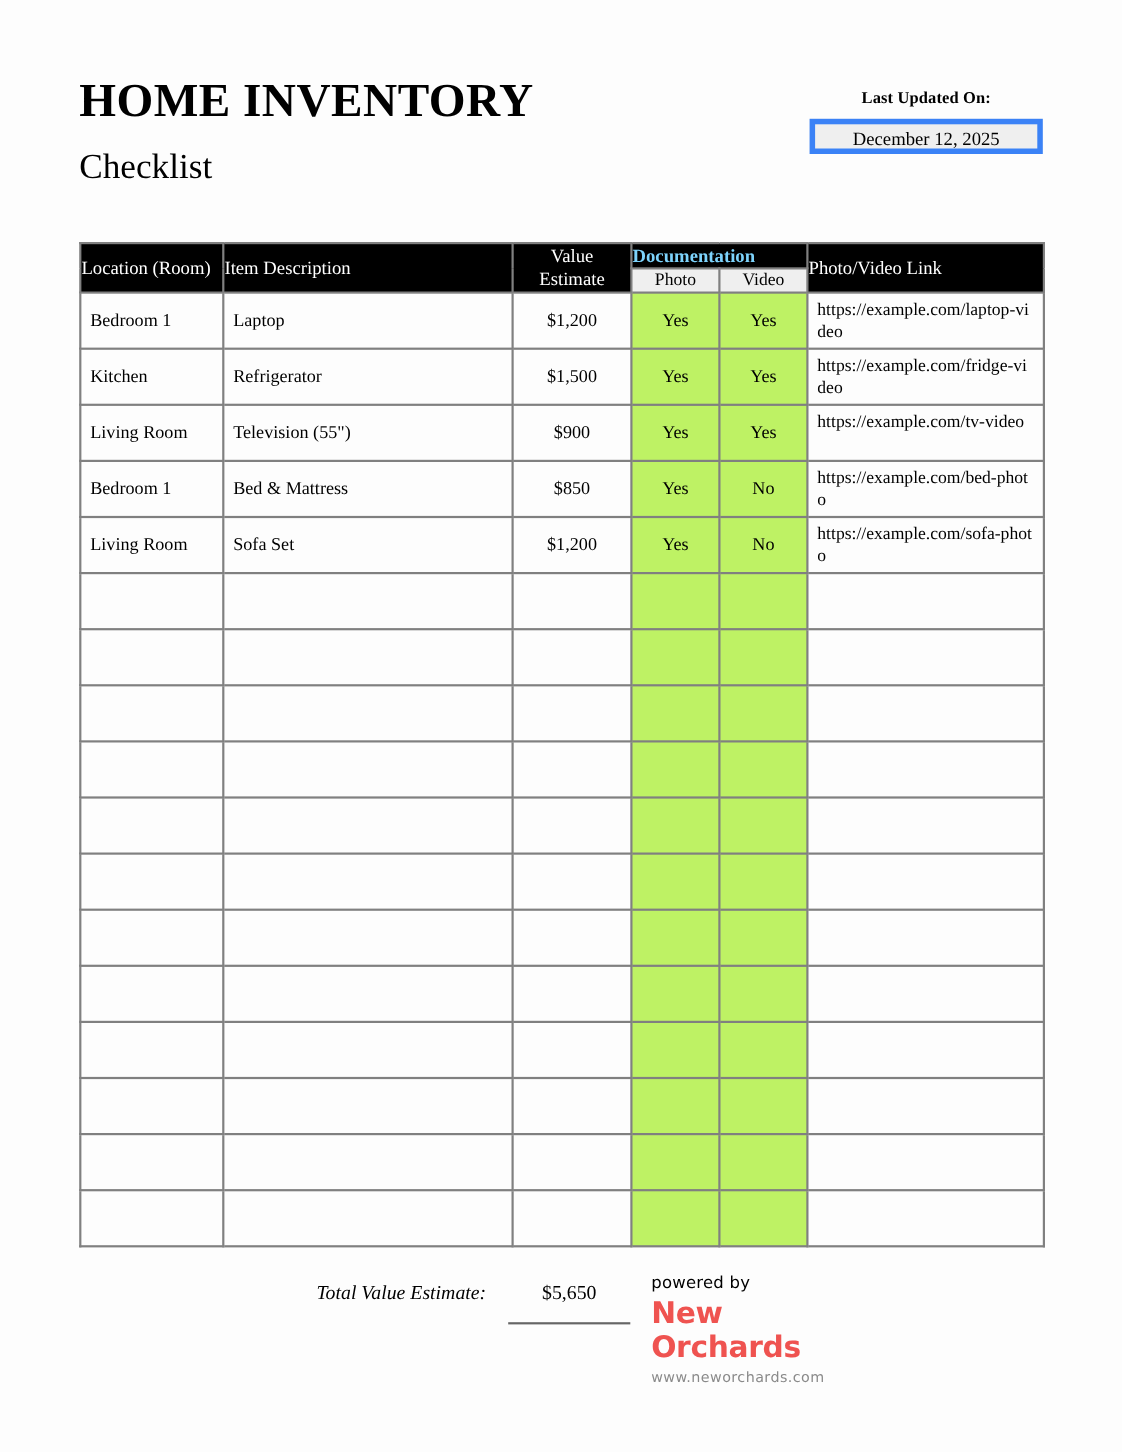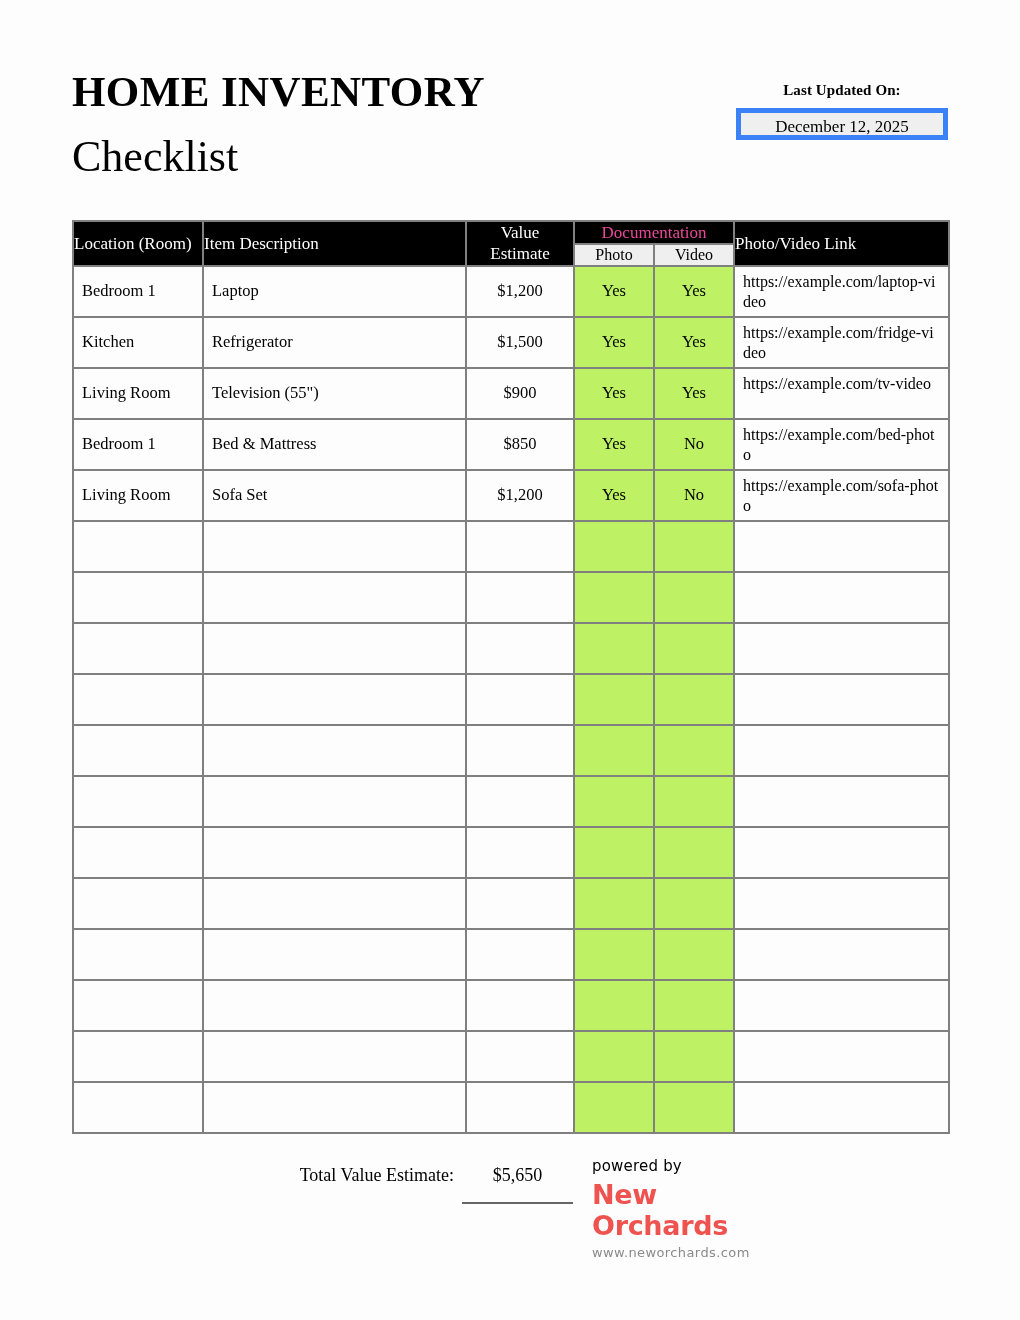--- a/index.html
+++ b/index.html
@@ -41,21 +41,21 @@
     font-family: "Liberation Serif", "DejaVu Serif", serif;
     font-size: 43px;
     font-weight: bold;
     letter-spacing: 0.4px;
     line-height: 1.0;
     margin: 0;
     white-space: nowrap;
   }
   .doc-subtitle {
     font-family: "Liberation Serif", "DejaVu Serif", serif;
-    font-size: 44px;
+    font-size: 32px;
     font-weight: normal;
     line-height: 1.0;
     margin: 22px 0 0 0;
     white-space: nowrap;
   }
 
   .updated-block {
     position: absolute;
     right: 0;
     top: 12px;
@@ -101,24 +101,24 @@
     font-size: 17px;
     font-family: "Liberation Serif", "DejaVu Serif", serif;
     text-align: left;
     padding: 6px 10px;
     vertical-align: middle;
     line-height: 1.25;
   }
   .hdr-cell.center { text-align: center; padding-left: 4px; padding-right: 4px; }
   .hdr-doc {
     background: #000;
-    color: #ec4899;
-    font-weight: normal;
+    color: #7dd3fc;
+    font-weight: bold;
     font-size: 17px;
-    text-align: center;
+    text-align: left;
     padding: 5px 4px;
     vertical-align: middle;
     border-bottom: 2px solid #808080;
   }
   .hdr-sub {
     background: #efefef;
     color: #000;
     font-weight: normal;
     font-size: 16px;
     text-align: center;
@@ -160,25 +160,26 @@
   
   .totals {
     position: absolute;
     left: 72px;
     top: 1162px;
     width: 520px;
     height: 60px;
   }
   .total-label {
     position: absolute;
-    right: 138px;
+    right: 150px;
     top: 3px;
     font-size: 18px;
     font-family: "Liberation Serif", "DejaVu Serif", serif;
     white-space: nowrap;
+    font-style: italic;
   }
   .total-value {
     position: absolute;
     left: 390px;
     top: 3px;
     width: 111px;
     text-align: center;
     font-size: 18px;
     font-family: "Liberation Serif", "DejaVu Serif", serif;
   }

